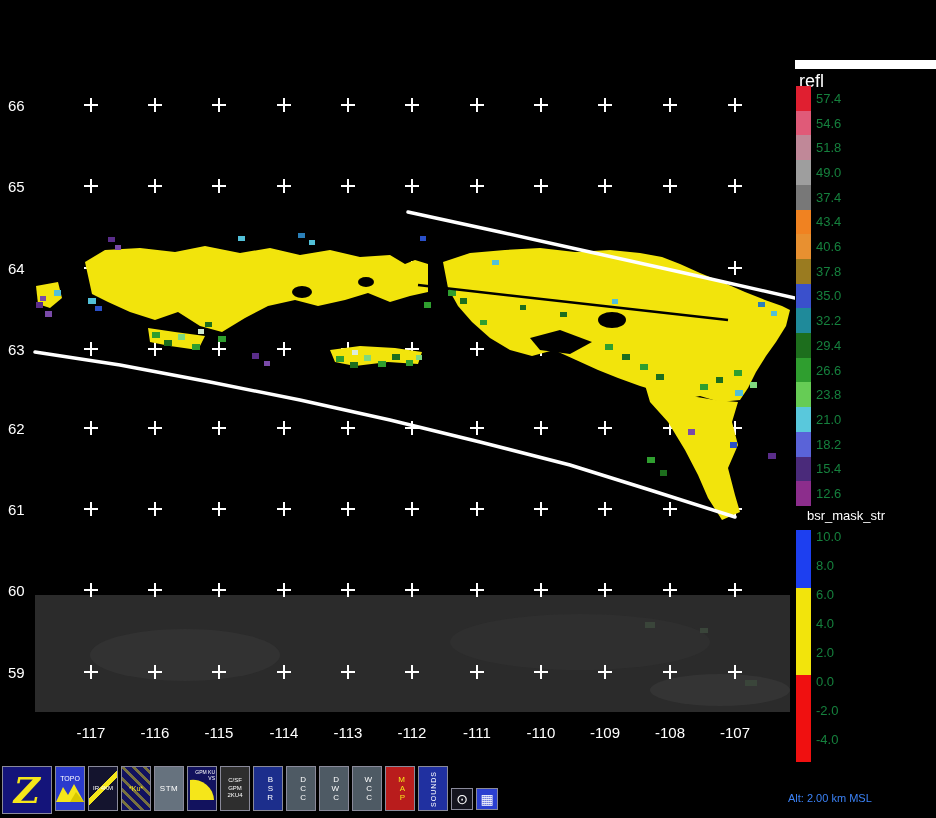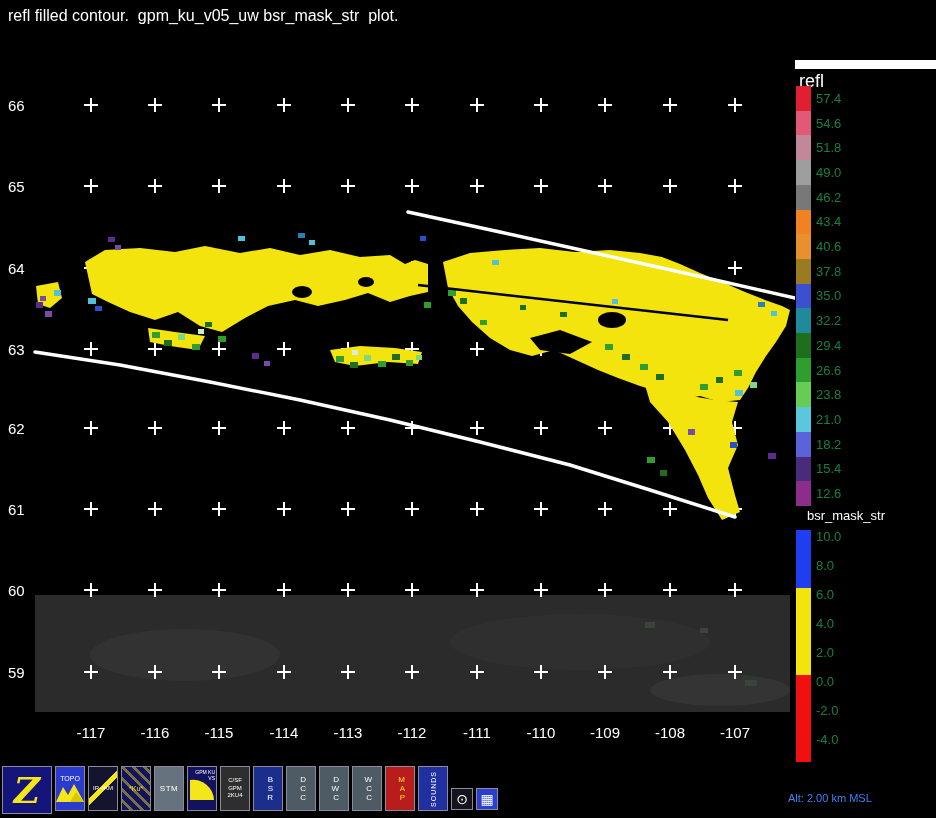--- a/index.html
+++ b/index.html
@@ -44,21 +44,20 @@
         align-items:center;justify-content:center;padding:0;cursor:pointer}
   .iglyph{color:#fff;font-size:14px;line-height:1}
   .deco{flex:0 0 auto}
 </style>
 </head>
 <body>
 
 <div id="app">
 
   <div class="abs" style="left:8px;top:5px;width:920px">
-    <div class="hdr-line">refl filled contour.  gpm_ku_v05_uw bsr_mask_str  plot.</div>
   </div>
 
   <svg id="map-svg" class="abs" style="left:0;top:50px" width="795" height="715" viewBox="0 0 795 715">
     <rect x="0" y="0" width="795" height="715" fill="#000"></rect>
 
     <g>
       <rect x="35" y="545" width="755" height="117" fill="#2b2b2b"></rect>
       <ellipse cx="185" cy="605" rx="95" ry="26" fill="#323232"></ellipse>
       <ellipse cx="580" cy="592" rx="130" ry="28" fill="#2f2f2f"></ellipse>
       <ellipse cx="720" cy="640" rx="70" ry="16" fill="#343434"></ellipse>
@@ -188,21 +187,21 @@
         <div class="cseg" style="background: rgb(89, 200, 220);"></div>
         <div class="cseg" style="background: rgb(90, 99, 216);"></div>
         <div class="cseg" style="background: rgb(74, 42, 122);"></div>
         <div class="cseg" style="background: rgb(140, 45, 140);"></div>
       </div>
     <div class="abs cbar-labels" style="left:21px;top:31px;height:420px">
         <div class="clab">57.4</div>
         <div class="clab">54.6</div>
         <div class="clab">51.8</div>
         <div class="clab">49.0</div>
-        <div class="clab">46.2</div>
+        <div class="clab">37.4</div>
         <div class="clab">43.4</div>
         <div class="clab">40.6</div>
         <div class="clab">37.8</div>
         <div class="clab">35.0</div>
         <div class="clab">32.2</div>
         <div class="clab">29.4</div>
         <div class="clab">26.6</div>
         <div class="clab">23.8</div>
         <div class="clab">21.0</div>
         <div class="clab">18.2</div>

